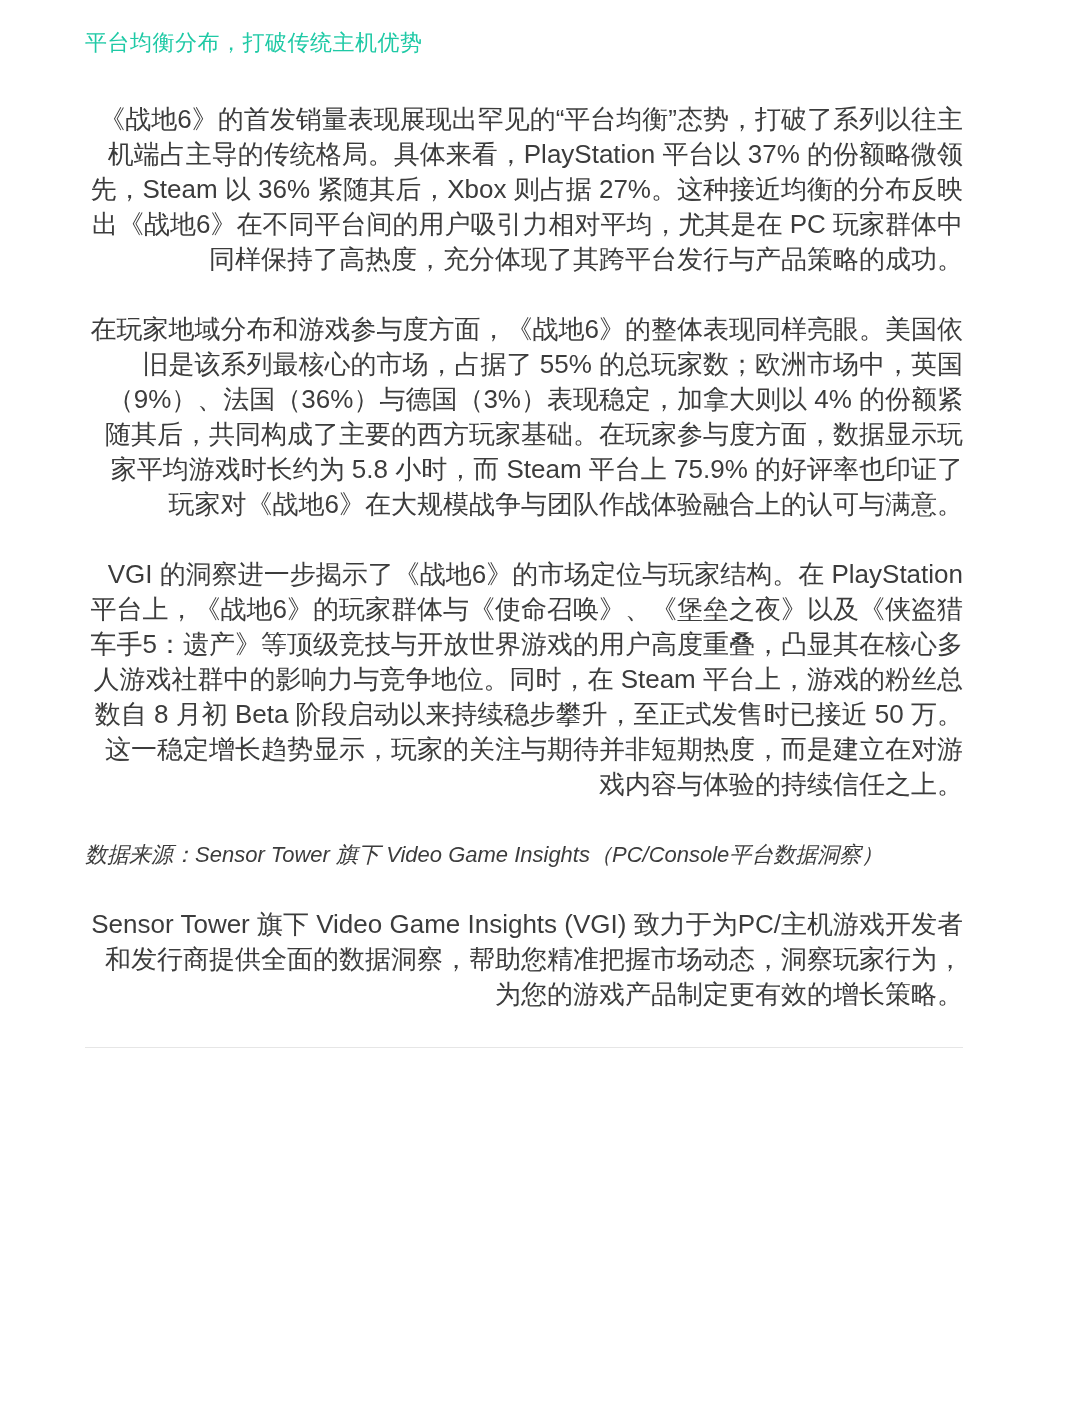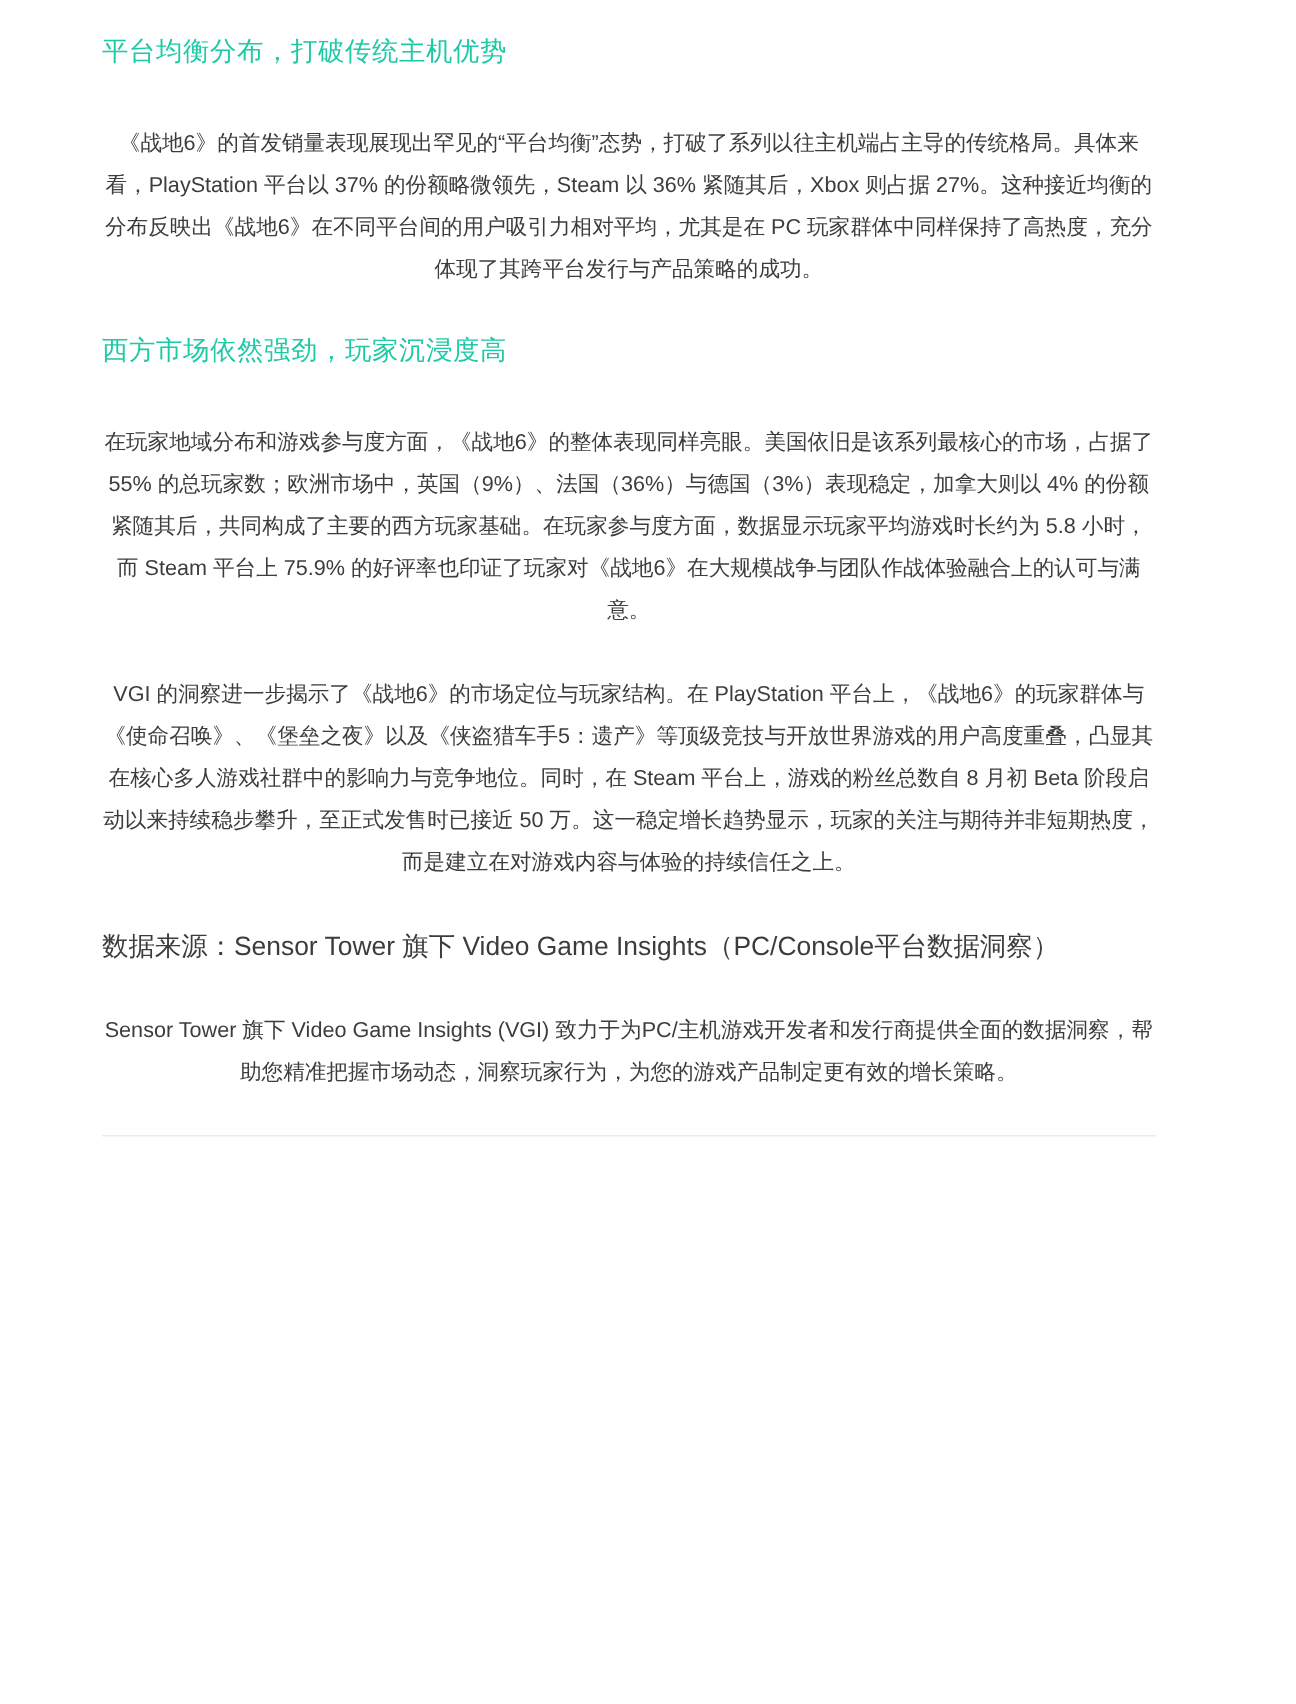--- a/index.html
+++ b/index.html
@@ -24,52 +24,52 @@
   }
   .section-heading {
     font-size: 22px;
     font-weight: 400;
     line-height: 30px;
     letter-spacing: 0.5px;
     color: var(--accent);
     margin: 0 0 44px 0;
   }
   .body-paragraph {
-    font-size: 18px;
+    font-size: 26px;
     line-height: 35px;
     color: var(--text);
     margin: 0 0 35px 0;
-    text-align: center;
+    text-align: right;
     word-break: break-word;
   }
   .source-line {
     font-size: 22px;
     line-height: 35px;
     color: var(--text);
     margin: 0 0 35px 0;
+    font-style: italic;
   }
   .bottom-divider {
     border: none;
     border-top: 1px solid var(--divider);
     height: 0;
     margin: 0;
   }
 </style>
 </head>
 <body>
 
 <article class="article">
 
   <section>
     <h3 class="section-heading">平台均衡分布，打破传统主机优势</h3>
     <p class="body-paragraph">《战地6》的首发销量表现展现出罕见的“平台均衡”态势，打破了系列以往主机端占主导的传统格局。具体来看，PlayStation 平台以 37% 的份额略微领先，Steam 以 36% 紧随其后，Xbox 则占据 27%。这种接近均衡的分布反映出《战地6》在不同平台间的用户吸引力相对平均，尤其是在 PC 玩家群体中同样保持了高热度，充分体现了其跨平台发行与产品策略的成功。</p>
   </section>
 
   <section>
-    <h3 class="section-heading">西方市场依然强劲，玩家沉浸度高</h3>
     <p class="body-paragraph">在玩家地域分布和游戏参与度方面，《战地6》的整体表现同样亮眼。美国依旧是该系列最核心的市场，占据了 55% 的总玩家数；欧洲市场中，英国（9%）、法国（36%）与德国（3%）表现稳定，加拿大则以 4% 的份额紧随其后，共同构成了主要的西方玩家基础。在玩家参与度方面，数据显示玩家平均游戏时长约为 5.8 小时，而 Steam 平台上 75.9% 的好评率也印证了玩家对《战地6》在大规模战争与团队作战体验融合上的认可与满意。</p>
   </section>
 
   <section>
     <p class="body-paragraph">VGI 的洞察进一步揭示了《战地6》的市场定位与玩家结构。在 PlayStation 平台上，《战地6》的玩家群体与《使命召唤》、《堡垒之夜》以及《侠盗猎车手5：遗产》等顶级竞技与开放世界游戏的用户高度重叠，凸显其在核心多人游戏社群中的影响力与竞争地位。同时，在 Steam 平台上，游戏的粉丝总数自 8 月初 Beta 阶段启动以来持续稳步攀升，至正式发售时已接近 50 万。这一稳定增长趋势显示，玩家的关注与期待并非短期热度，而是建立在对游戏内容与体验的持续信任之上。</p>
   </section>
 
   <section>
   </section>
 

